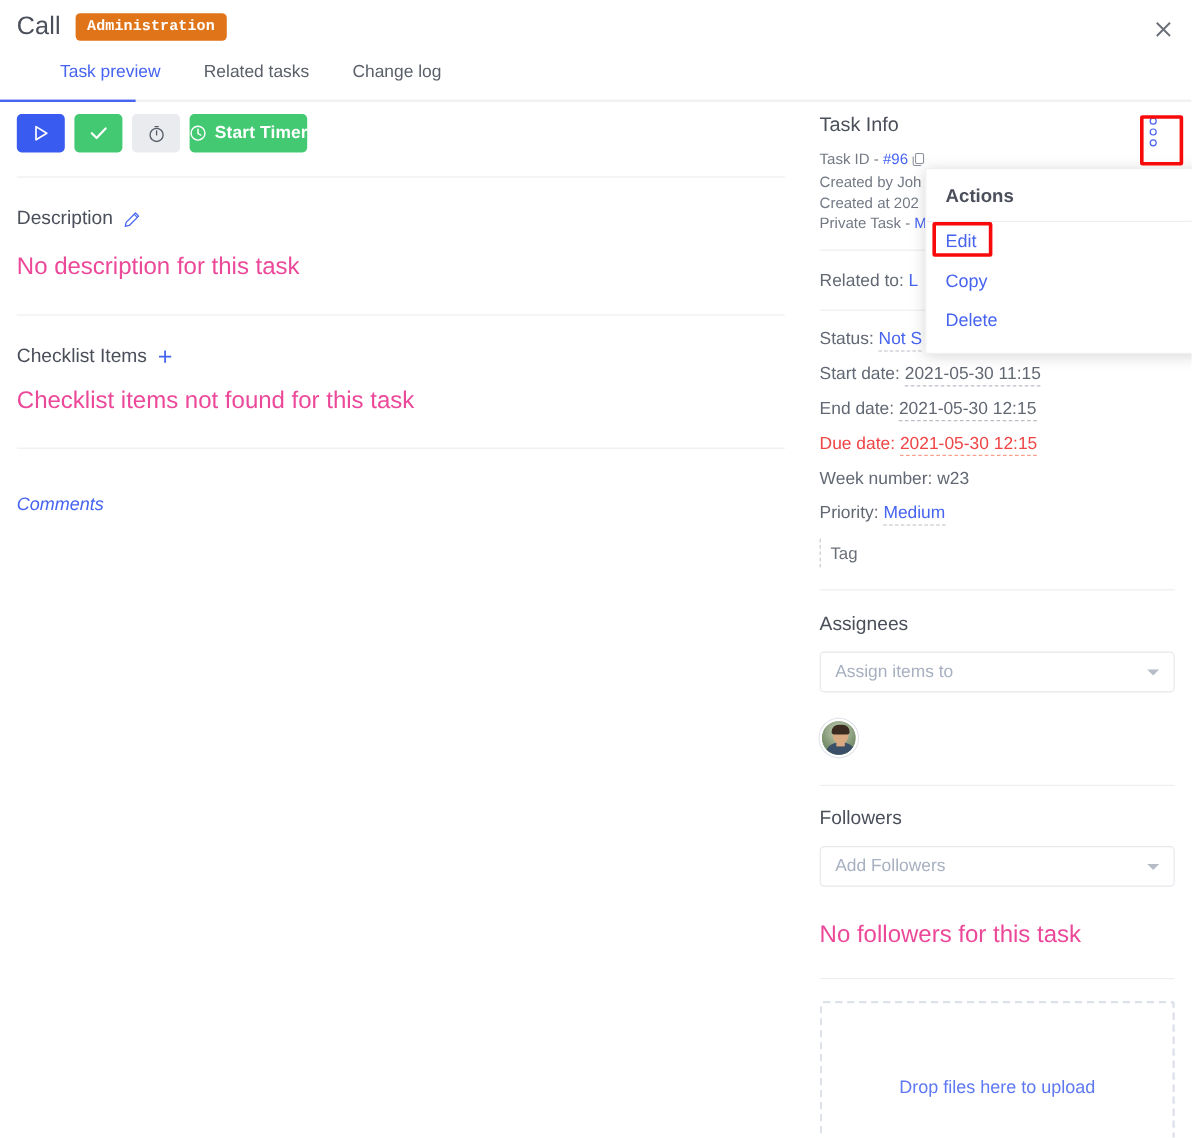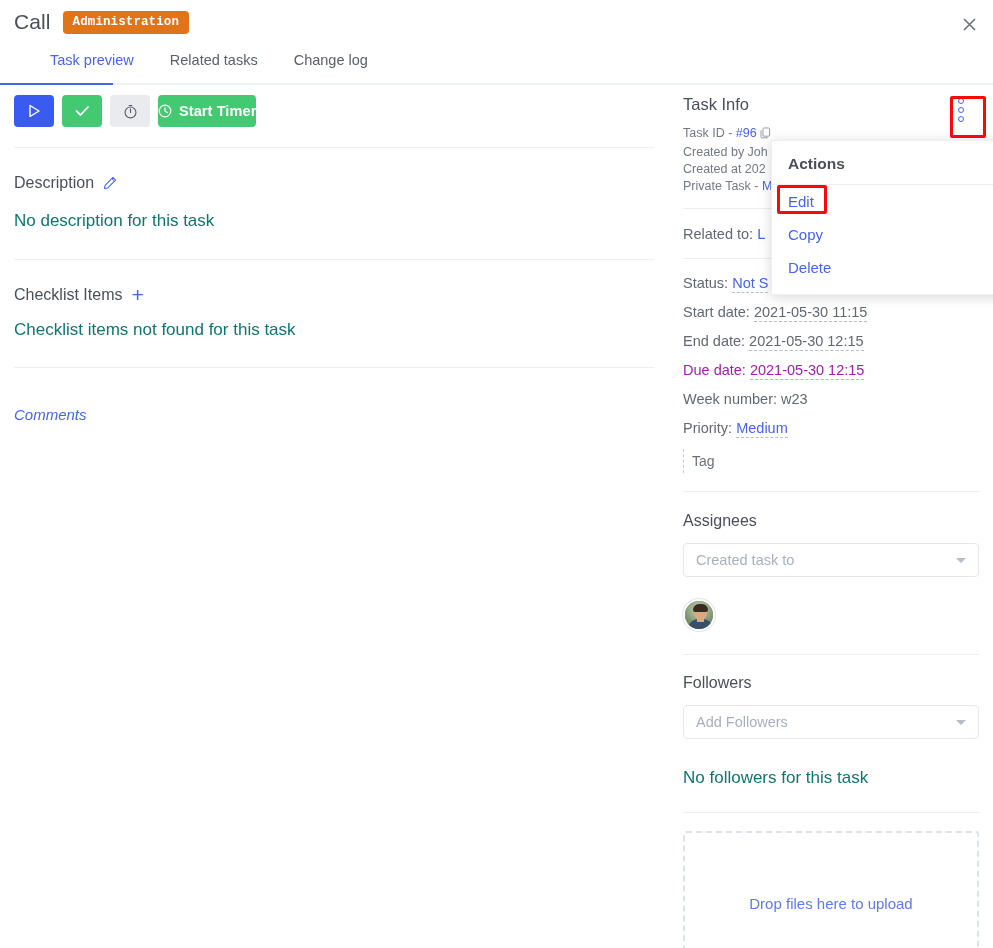--- a/index.html
+++ b/index.html
@@ -138,22 +138,22 @@
     margin: 0;
   }
   .section-head {
     display: flex;
     align-items: center;
     gap: 9px;
     font-size: 16px;
     color: #4a4f5a;
   }
   .empty-text {
-    color: #0f766e;
-    font-size: 17px;
+    color: #ec4899;
+    font-size: 20px;
   }
   .link-blue {
     color: #4664f0;
     font-size: 15px;
     cursor: pointer;
   }
   .pencil-icon { cursor: pointer; display:inline-flex; }
   .plus-icon {
     color: #4664f0;
     font-size: 21px;
@@ -206,21 +206,21 @@
   }
   .meta-line .v { color: #4664f0; }
   .copy-icon { display:inline-block; vertical-align: -2px; margin-left: 3px; cursor: pointer; }
 
   .info-row {
     font-size: 14.5px;
     color: #626873;
     margin-bottom: 13px;
     white-space: nowrap;
   }
-  .info-row.due { color: #a21caf; }
+  .info-row.due { color: #ef4444; }
   .dotted {
     border-bottom: 1px dashed #b9bec6;
     padding-bottom: 1px;
     cursor: pointer;
   }
   .info-row.due .dotted { border-bottom-color: #f8a08c; }
   .val-link { color: #4664f0; }
 
   .tag-field {
     border-left: 1px dashed #c6c9cf;
@@ -447,21 +447,21 @@
     <div class="info-row"><span>Priority: </span><span class="dotted val-link">Medium</span></div>
   </div>
 
   <div class="tag-field">Tag</div>
 
   <hr class="hr" style="margin:18px 0 0 0; width:296px;">
 
   <div style="margin-top:20px;">
     <div class="sub-head">Assignees</div>
     <div class="select-box">
-      <span>Created task to</span>
+      <span>Assign items to</span>
       <span class="select-caret"></span>
     </div>
     <div style="margin-top:22px;">
       <div class="avatar">
         <span class="bg"></span>
         <span class="body"></span>
         <span class="neck"></span>
         <span class="head"></span>
         <span class="hair"></span>
       </div>

